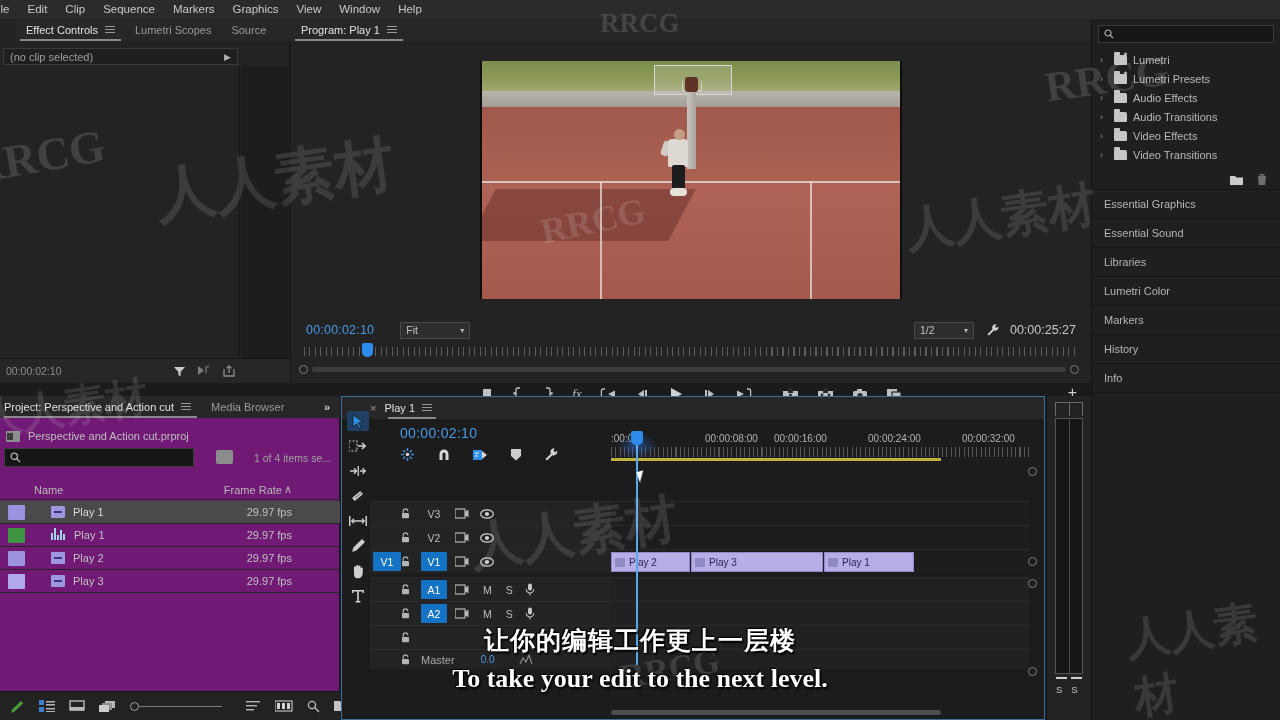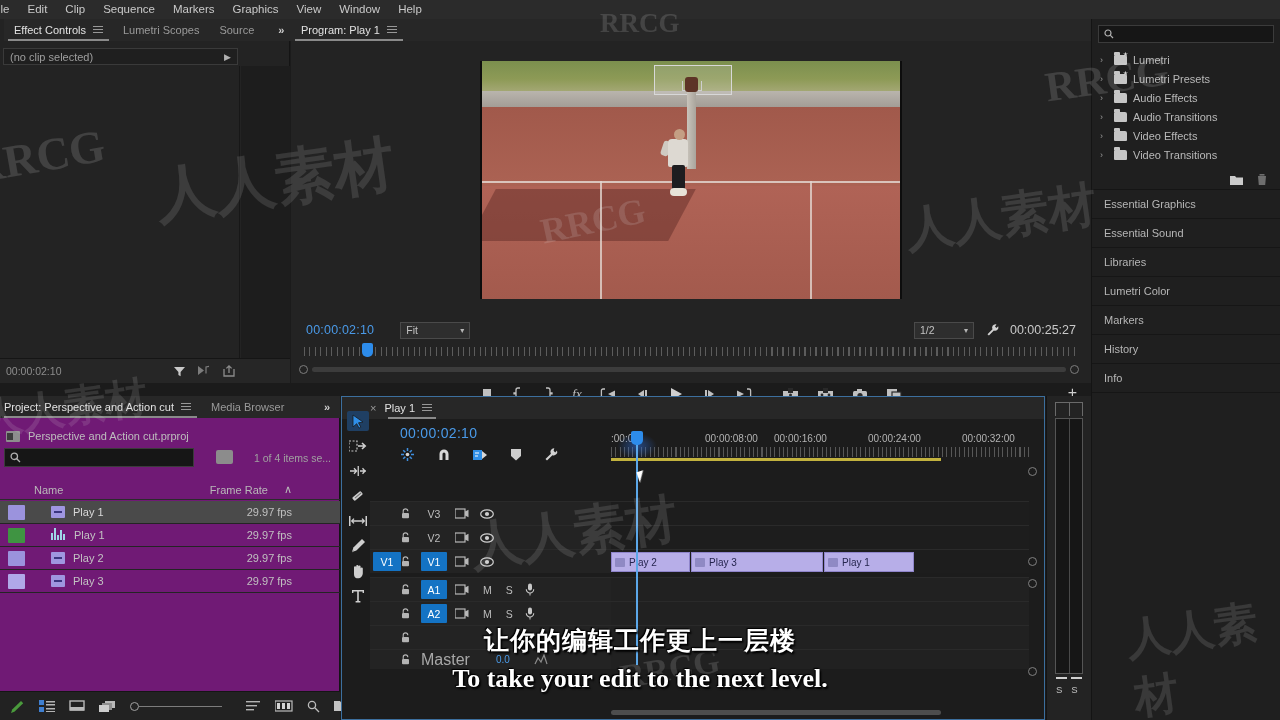--- a/index.html
+++ b/index.html
@@ -42,21 +42,21 @@
   .burger-ic { display: inline-block; width: 10px; }
   .burger-ic i {
     display: block; height: 1px; background: #b5b5b5; margin: 2px 0;
   }
 
   
   #effectctl {
     position: absolute; left: 0; top: 19px; width: 290px; height: 364px;
     background: #232323; border-right: 1px solid #141414;
   }
-  #ec-tabs { position: absolute; top:0; left:4px; width: 290px; }
+  #ec-tabs { position: absolute; top:0; left:16px; width: 290px; }
   .noclip {
     position: absolute; top: 29px; left: 3px; width: 235px; height: 17px;
     background: #1f1f1f; border: 1px solid #3a3a3a;
     display: flex; align-items: center; padding: 0 6px;
     font-size: 11px; color: #9e9e9e;
   }
   .noclip .arr { margin-left: auto; color: #b0b0b0; font-size: 9px; }
   .ec-body { position: absolute; top: 47px; left: 0; width: 240px; height: 300px; background:#232323; border-right:1px solid #171717;}
   .ec-right { position:absolute; top:47px; left:241px; width:49px; height:300px; background:#1d1d1d; }
   .ec-footer {
@@ -200,21 +200,21 @@
     align-items: center; padding: 0 5px;
   }
   .pj-count { position:absolute; top:56px; right:8px; font-size:10.5px; color:#a0a0a0;}
   .pj-thumbic { position:absolute; top:54px; right:106px; width:17px; height:14px;
     background:#8c8c8c; border-radius:2px;}
   .pj-colhead {
     position:absolute; top:84px; left:0; width:340px; height:20px;
     display:flex; align-items:center; border-bottom:1px solid #2b2b2b; font-size:11px; color:#b9b9b9;
   }
   .pj-colhead .c-name { margin-left:34px; }
-  .pj-colhead .c-fr { margin-left:auto; margin-right:48px; display:flex; gap:16px; align-items:center;}
+  .pj-colhead .c-fr { margin-left:auto; margin-right:48px; display:flex; gap:2px; align-items:center;}
   .pj-row {
     position:relative; display:flex; align-items:center; height:23px;
     font-size:11px; color:#c3c3c3; border-bottom:1px solid #242424;
   }
   .pj-row.sel { background:#4a4a4a; color:#d8d8d8;}
   .sw { width:17px; height:15px; margin-left:8px; border-radius:1px; flex:none;}
   .ic-clip { width:14px; height:12px; margin-left:26px; border-radius:1px;
     background:#9f96e0; position:relative; flex:none; }
   .ic-clip:after { content:""; position:absolute; left:3px; top:5px; width:8px; height:2px; background:#3b3580;}
   .ic-seq { width:16px; height:13px; margin-left:25px; flex:none; position:relative; }
@@ -999,21 +999,21 @@
     <div class="trackbg audio" style="top:228px;"></div>
 
     <div class="th" style="top:252px;height:20px;">
       <span class="tgt"></span>
       <span class="lock">
         <svg width="9" height="11" viewBox="0 0 9 11">
             <path d="M2.2 5V3.2a2.3 2.3 0 014.6 0" stroke="#b4b4b4" fill="none" stroke-width="1.1"></path>
             <rect x="1" y="5" width="7" height="5.3" rx="1" fill="#b4b4b4"></rect>
           </svg>
       </span>
-      <span style="font-size:16px;color:#a8a8a8;">Master</span>
+      <span style="font-size:11px;color:#a8a8a8;">Master</span>
       <span style="margin-left:26px;font-size:10px;color:#4a9ae8;">0.0</span>
       <span style="margin-left:24px;">
         <svg width="16" height="11" viewBox="0 0 16 11">
             <path d="M1 10l3-6 3 4 3-7 3 9" stroke="#8c8c8c" fill="none" stroke-width="1.2"></path>
           </svg>
       </span>
     </div>
     <div class="trackbg audio" style="top:252px;height:20px;"></div>
 
     <div class="tl-ph">

